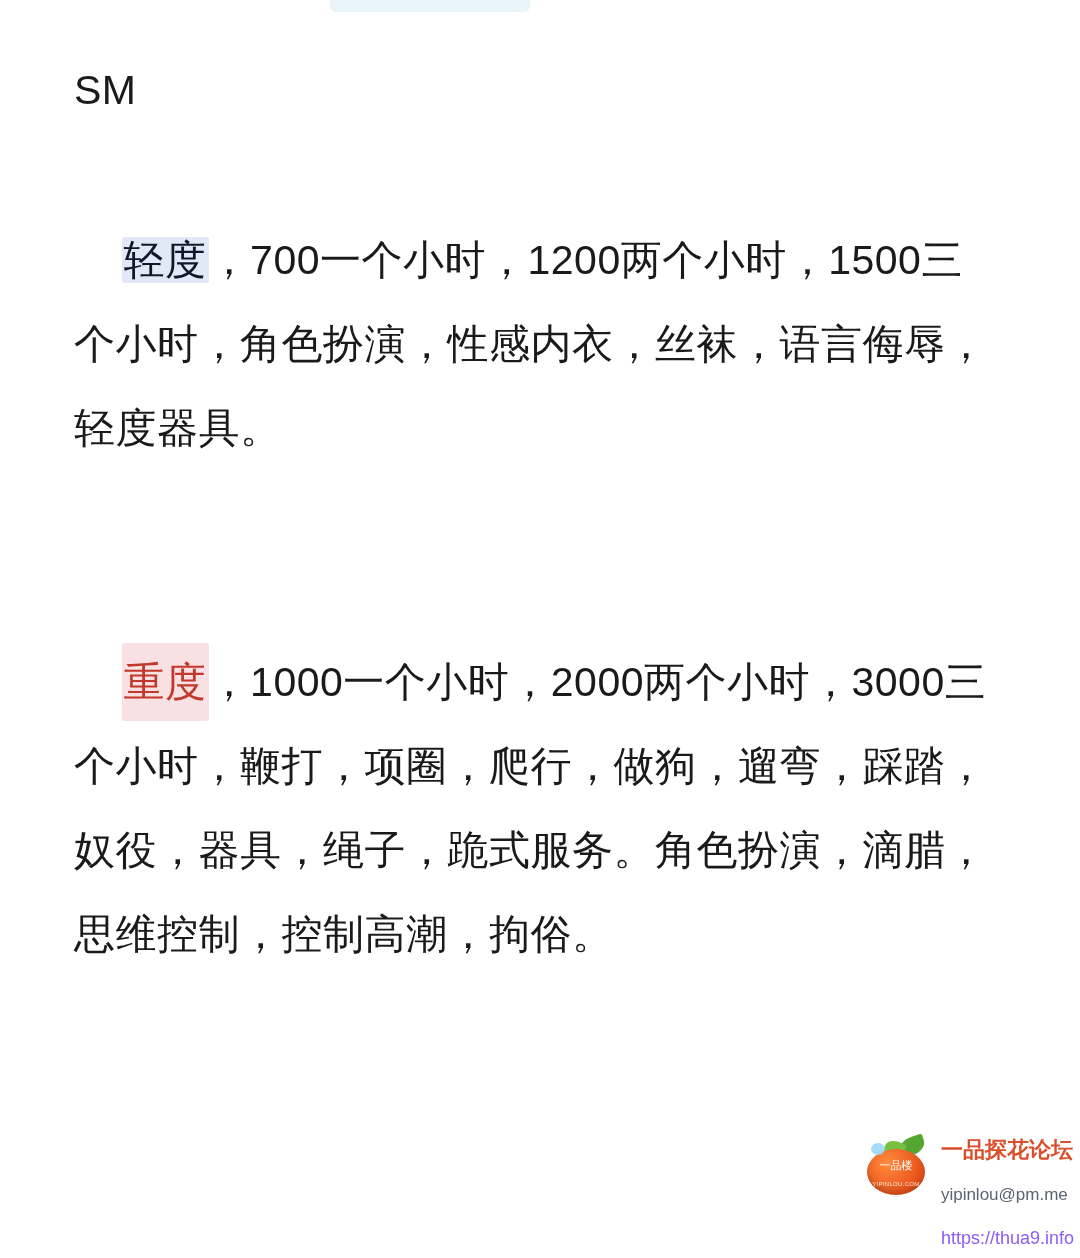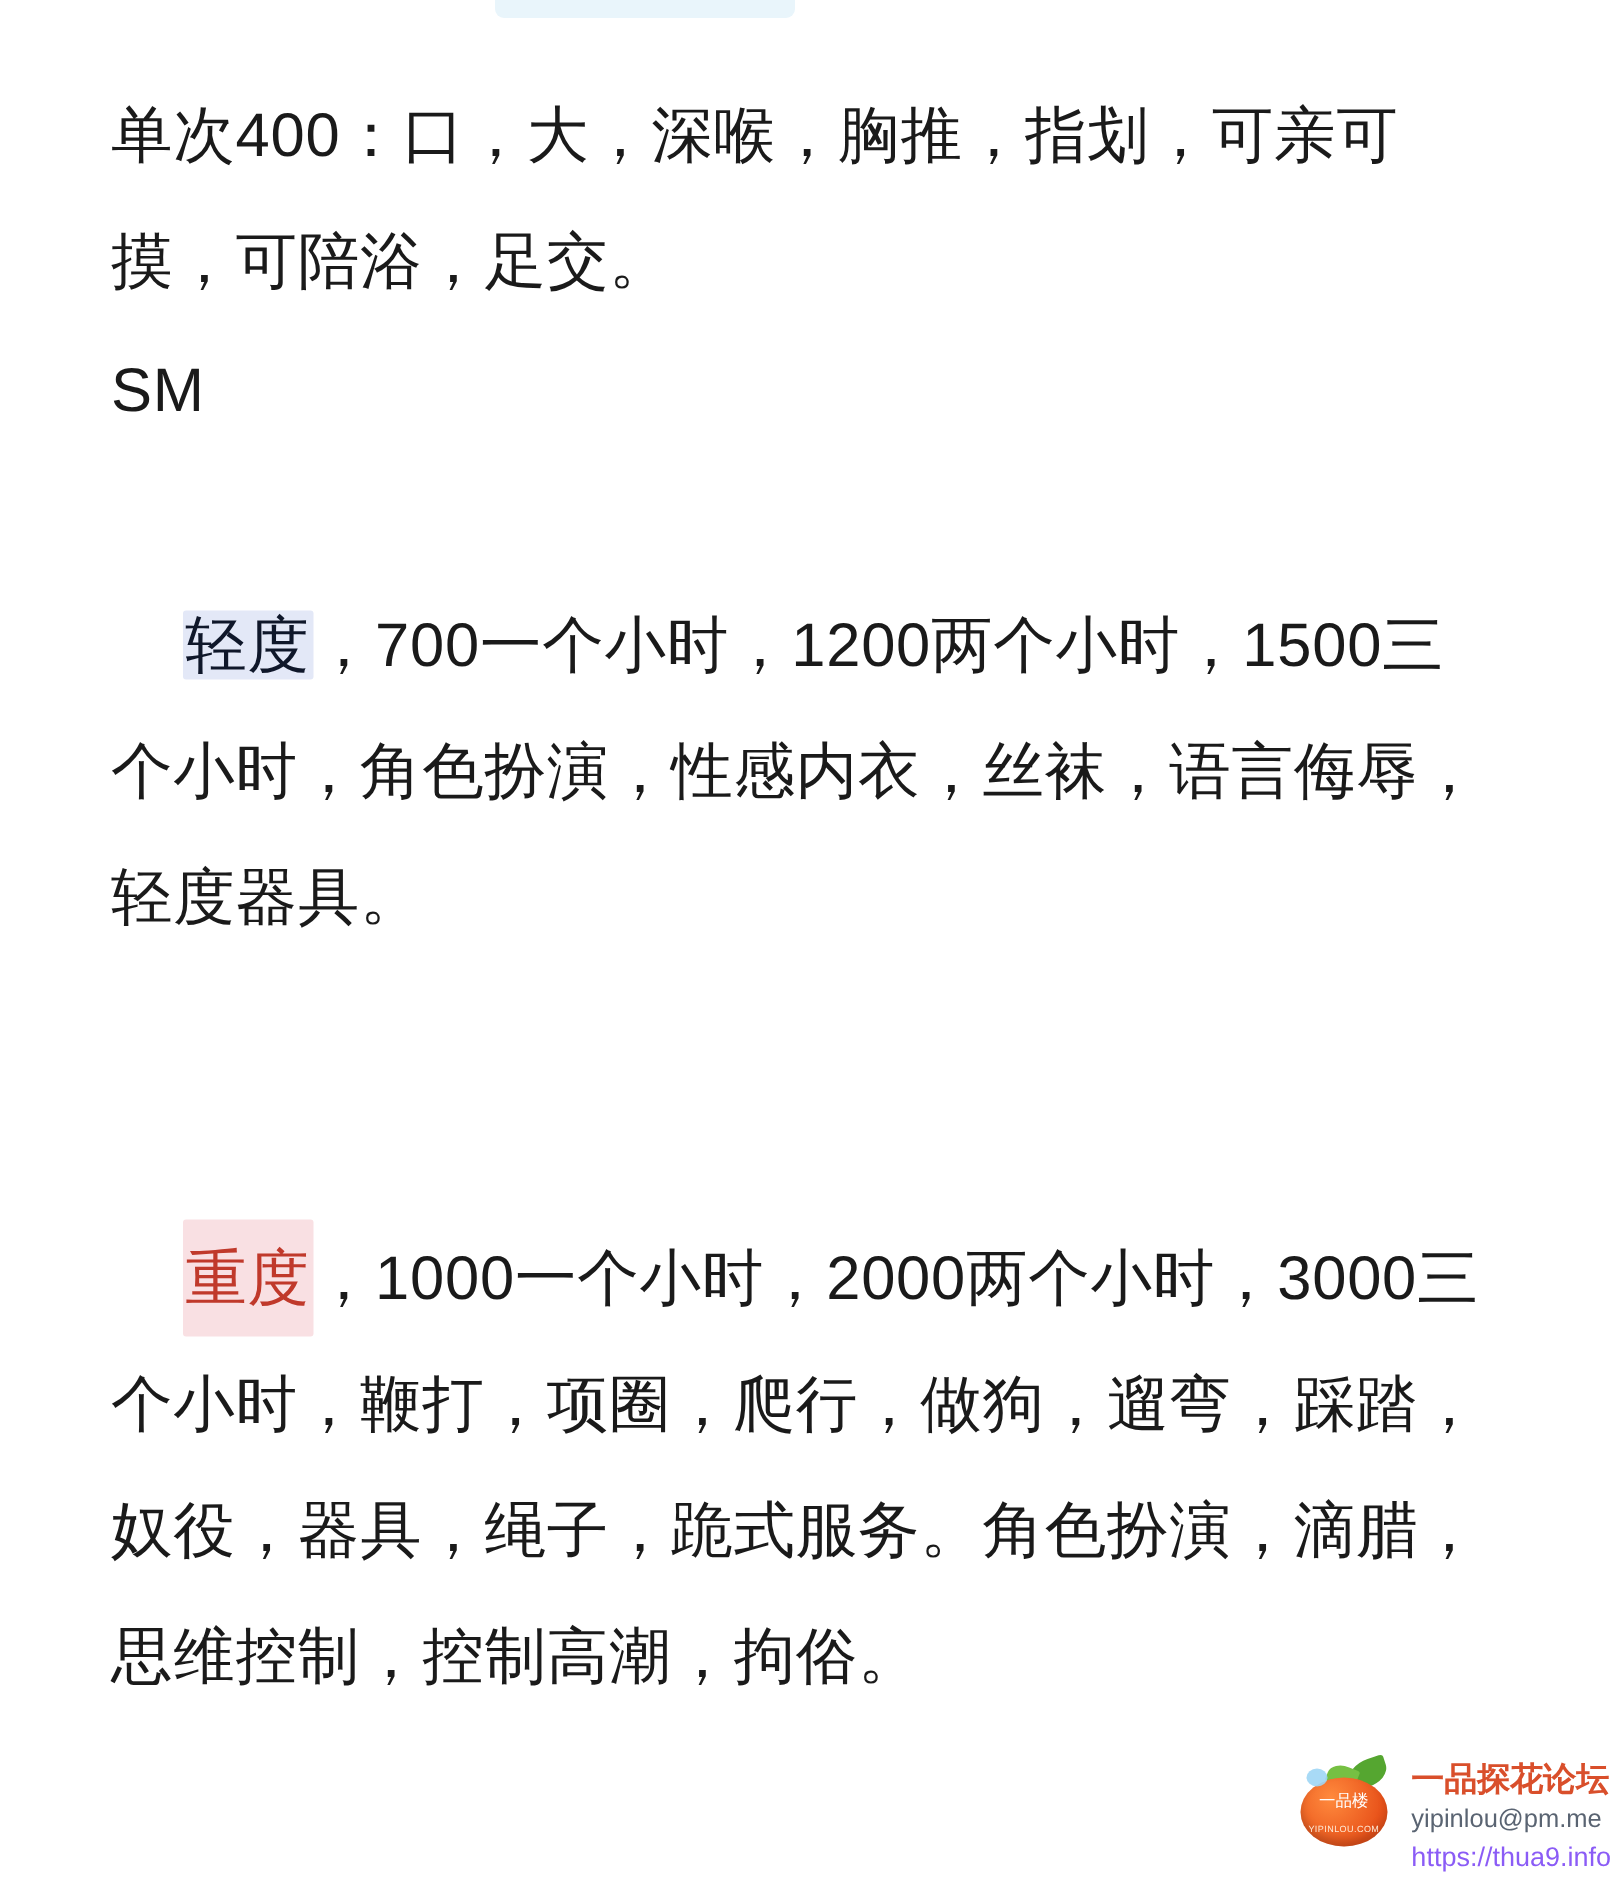--- a/index.html
+++ b/index.html
@@ -135,21 +135,21 @@
     text-align: center;
     font-size: 6px;
     line-height: 7px;
     color: #ffe9d4;
     letter-spacing: .3px;
   }
 
   .wm-lines {
     display: flex;
     flex-direction: column;
-    gap: 2px;
+    gap: 20px;
     padding-top: 2px;
   }
   .wm-title {
     font-size: 22px;
     color: #d94f2b;
     line-height: 26px;
     font-weight: 700;
   }
   .wm-mail {
     font-size: 17px;
@@ -163,21 +163,20 @@
   }
 </style>
 </head>
 <body>
 
 <div class="top-strip"></div>
 
 <div class="doc">
 
 
-  <p class="line para">单次400：口，大，深喉，胸推，指划，可亲可摸，可陪浴，足交。</p>
 
 
   <p class="line para">SM</p>
 
   <p class="line para">
     <span class="hl-light">轻度</span><span>，700一个小时，1200两个小时，1500三个小时，角色扮演，性感内衣，丝袜，语言侮辱，轻度器具。</span>
   </p>
 
   <p class="line para">
     <span class="hl-heavy">重度</span><span>，1000一个小时，2000两个小时，3000三个小时，鞭打，项圈，爬行，做狗，遛弯，踩踏，奴役，器具，绳子，跪式服务。角色扮演，滴腊，思维控制，控制高潮，拘俗。</span>

